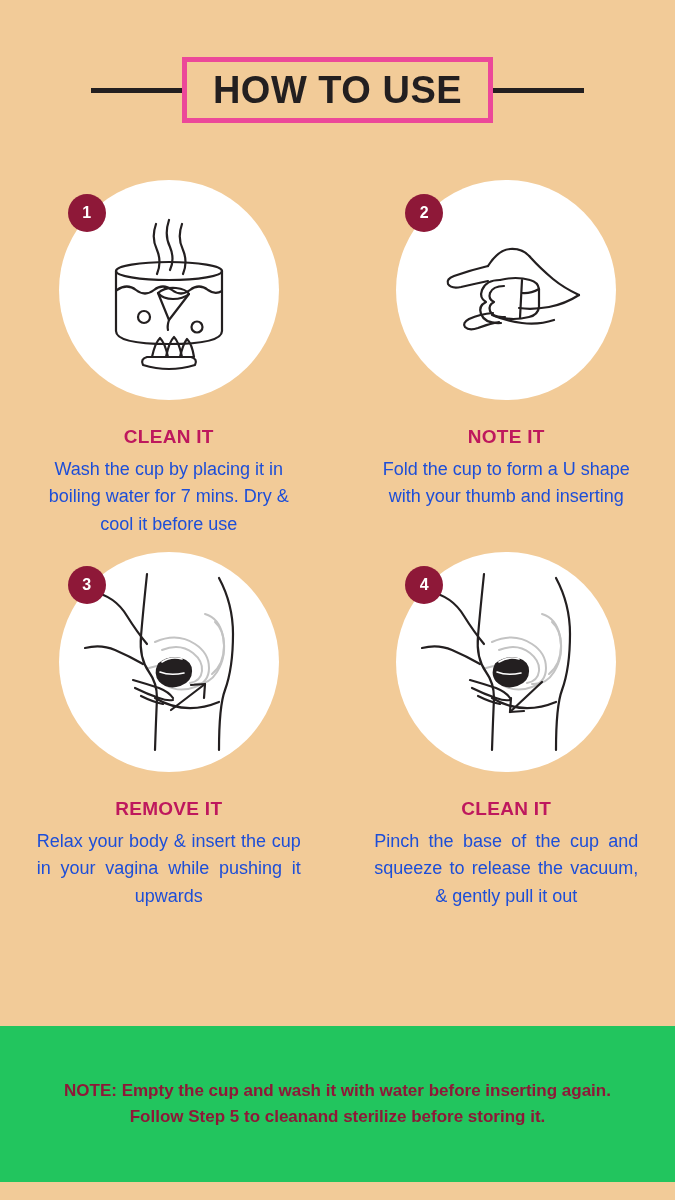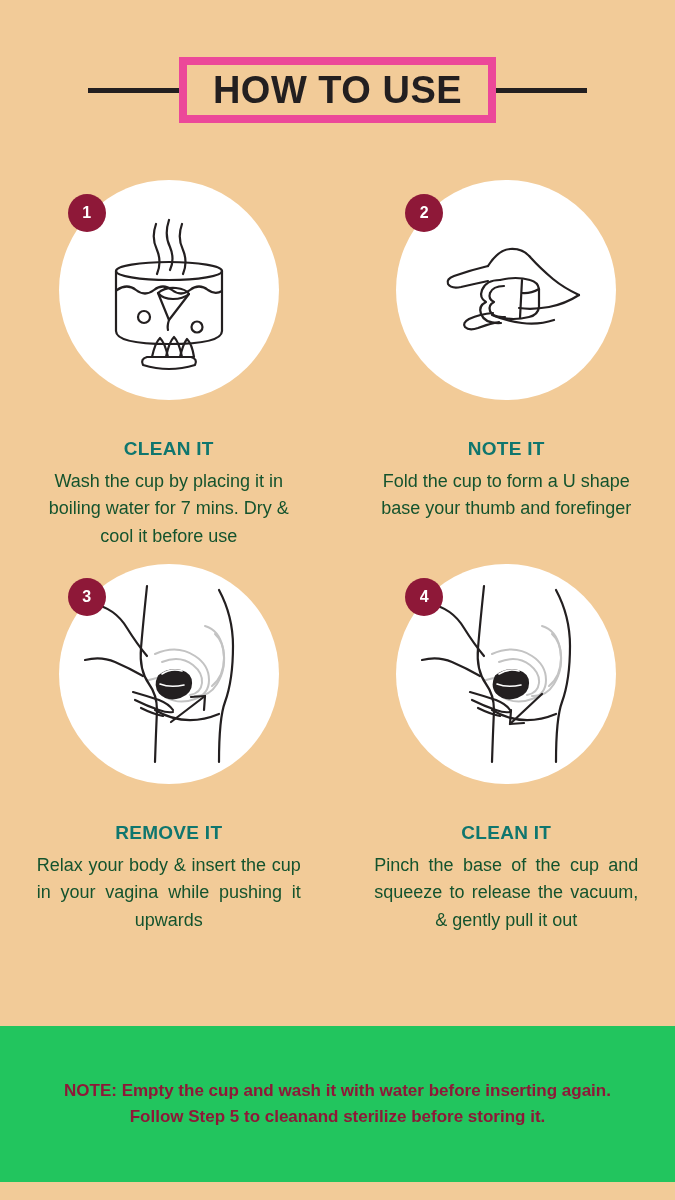--- a/index.html
+++ b/index.html
@@ -26,21 +26,21 @@
     align-items: center;
     justify-content: center;
   }
   .rule {
     height: 5px;
     background: #231f20;
     width: 91px;
     flex: 0 0 91px;
   }
   .title-box {
-    border: 8px solid #ec4899;
+    border: 5px solid #ec4899;
     height: 66px;
     box-sizing: border-box;
     padding: 0 26px;
     display: flex;
     align-items: center;
     justify-content: center;
   }
   .title-text {
     font-size: 38px;
     font-weight: bold;
@@ -95,32 +95,32 @@
     z-index: 3;
   }
   .art {
     position: absolute;
     inset: 0;
     z-index: 2;
   }
   .art svg { display: block; width: 220px; height: 220px; }
 
   .step-heading {
-    margin-top: 38px;
+    margin-top: 26px;
     font-size: 19px;
     font-weight: bold;
-    color: #0f766e;
+    color: #be185d;
     letter-spacing: 0.3px;
   }
   .step-body {
     margin-top: 8px;
     width: 264px;
     font-size: 18px;
     line-height: 1.52;
-    color: #14532d;
+    color: #1d4ed8;
     text-align: center;
   }
   .step-body.justified {
     text-align: justify;
     text-align-last: center;
   }
 
   
   .note {
     position: absolute;
@@ -213,21 +213,21 @@
             <path d="M108 106 q-11 0 -14 7 q-2 6 4 9 q-6 3 -4 9 q3 7 15 6"></path>
             <path d="M104 100 q16 -4 30 0 q8 2 9 9 l0 18 q-1 8 -10 10 q-16 4 -30 0"></path>
             <path d="M126 100 l-2 38"></path>
             <path d="M143 109 q-9 5 -17 4"></path>
           </g>
         </svg>
       </div>
       <div class="badge">2</div>
     </div>
     <div class="step-heading">NOTE IT</div>
-    <div class="step-body">Fold the cup to form a U shape base your thumb and forefinger</div>
+    <div class="step-body">Fold the cup to form a U shape with your thumb and inserting</div>
   </div>
 
   <div class="step">
     <div class="circle-wrap">
       <div class="circle"></div>
       <div class="art">
         <svg viewBox="0 0 220 220" xmlns="http://www.w3.org/2000/svg">
 
           <g fill="none" stroke="#c3c3c3" stroke-width="2" stroke-linecap="round" stroke-linejoin="round">
             <path d="M96 90 q22 -10 40 2 q14 9 14 24 q0 14 -14 19 q-16 6 -30 -2"></path>

